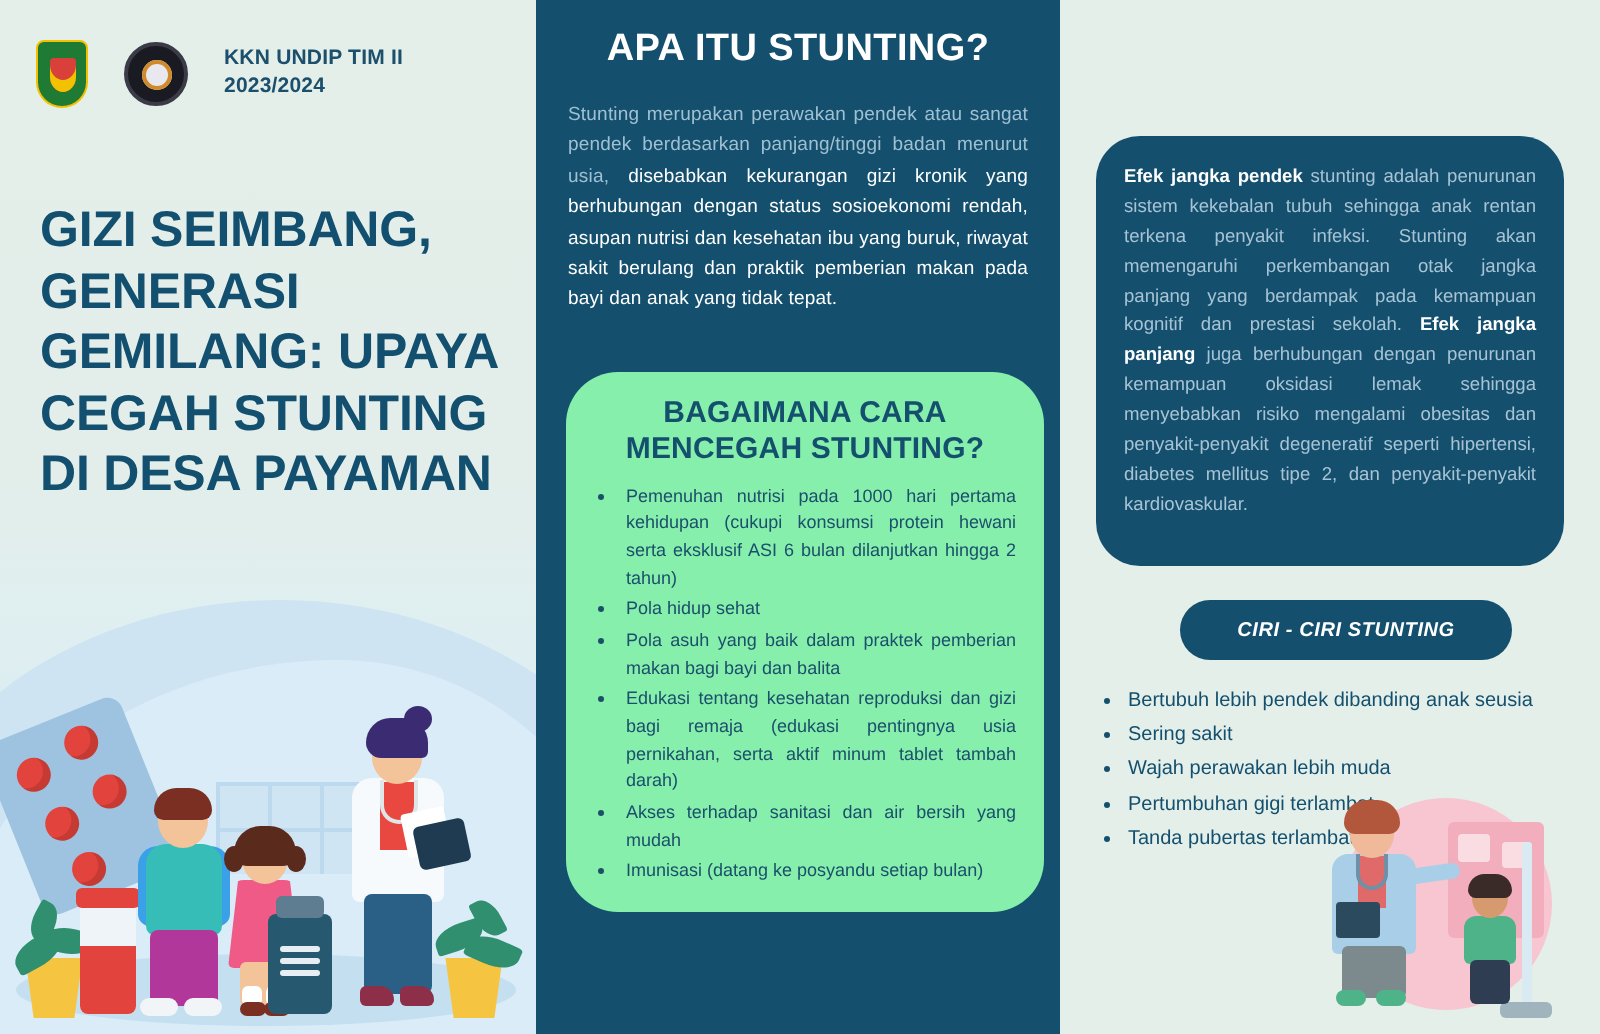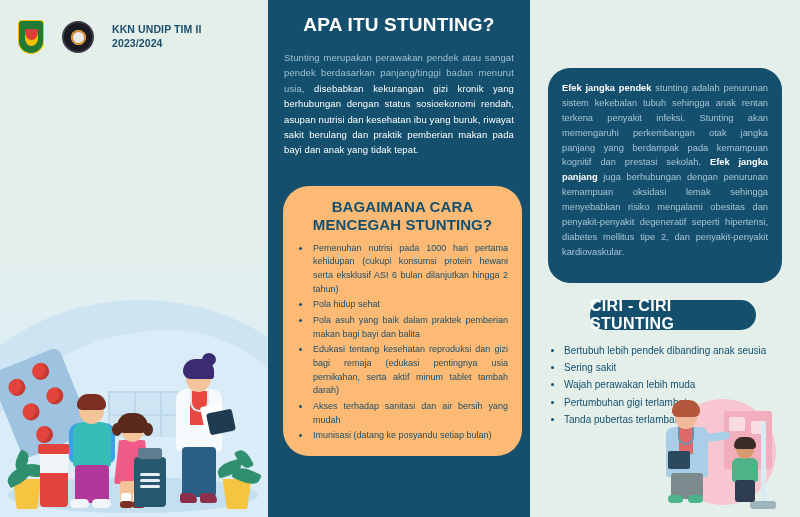--- a/index.html
+++ b/index.html
@@ -154,21 +154,21 @@
     font-size: 19px; font-weight: 800; color: #ffffff; letter-spacing: .2px;
   }
   #apa-itu-body {
     margin: 14px 16px 0 16px; text-align: justify;
     font-size: 9.5px; line-height: 1.62; color: #9fc0d3; letter-spacing: .1px;
   }
   #apa-itu-body b { color: #ffffff; font-weight: 400; }
 
   #cegah-card {
     position: absolute; left: 15px; top: 186px; width: 239px; height: 270px;
-    background: #fdba74; border-radius: 26px; padding: 12px 14px 10px 14px;
+    background: #86efac; border-radius: 26px; padding: 12px 14px 10px 14px;
   }
   #cegah-title {
     text-align: center; font-size: 15px; font-weight: 800; color: #14506e;
     line-height: 1.22; letter-spacing: .1px;
   }
   #cegah-list { margin: 7px 0 0 14px; }
   #cegah-list li {
     font-size: 9px; line-height: 1.52; color: #1b4f6b; text-align: justify;
     margin-bottom: 2px; padding-left: 2px;
   }
@@ -188,21 +188,21 @@
     background: #14506e; border-radius: 22px; padding: 13px 14px;
   }
   #dampak-body {
     font-size: 9.3px; line-height: 1.6; color: #a7c3d5; text-align: justify;
   }
   #dampak-body b { color: #ffffff; font-weight: 700; }
   #ciri-pill {
     position: absolute; left: 60px; top: 300px; width: 166px; height: 30px;
     background: #14506e; border-radius: 16px;
     display: flex; align-items: center; justify-content: center;
-    font-size: 16px; font-weight: 800; color: #ffffff; letter-spacing: .3px;
+    font-size: 10px; font-weight: 800; color: #ffffff; letter-spacing: .3px; font-style: italic;
   }
   #ciri-list { position: absolute; left: 34px; top: 344px; width: 210px; }
   #ciri-list li {
     font-size: 10px; line-height: 1.42; color: #14506e; margin-bottom: 3px;
     text-align: justify;
   }
   #ciri-list li::marker { color: #14506e; }
 
   
   #right-illus { position:absolute; right: 6px; bottom: 4px; width: 150px; height: 120px; }
@@ -254,20 +254,21 @@
 
     <div id="logos">
       <div class="logo-shield"></div>
       <div class="logo-circle"></div>
       <div id="org-text">
         <div>KKN UNDIP TIM II</div>
         <div>2023/2024</div>
       </div>
     </div>
 
+    <h1 id="main-title">GIZI SEIMBANG, GENERASI GEMILANG: UPAYA CEGAH STUNTING DI DESA PAYAMAN</h1>
 
     <div id="left-illus">
       <div id="floor"></div>
       <div id="win-grid"></div>
 
       <div class="blister">
         <span class="pill" style="left:12px;top:14px"></span>
         <span class="pill" style="left:40px;top:8px"></span>
         <span class="pill" style="left:16px;top:42px"></span>
         <span class="pill" style="left:44px;top:36px"></span>

